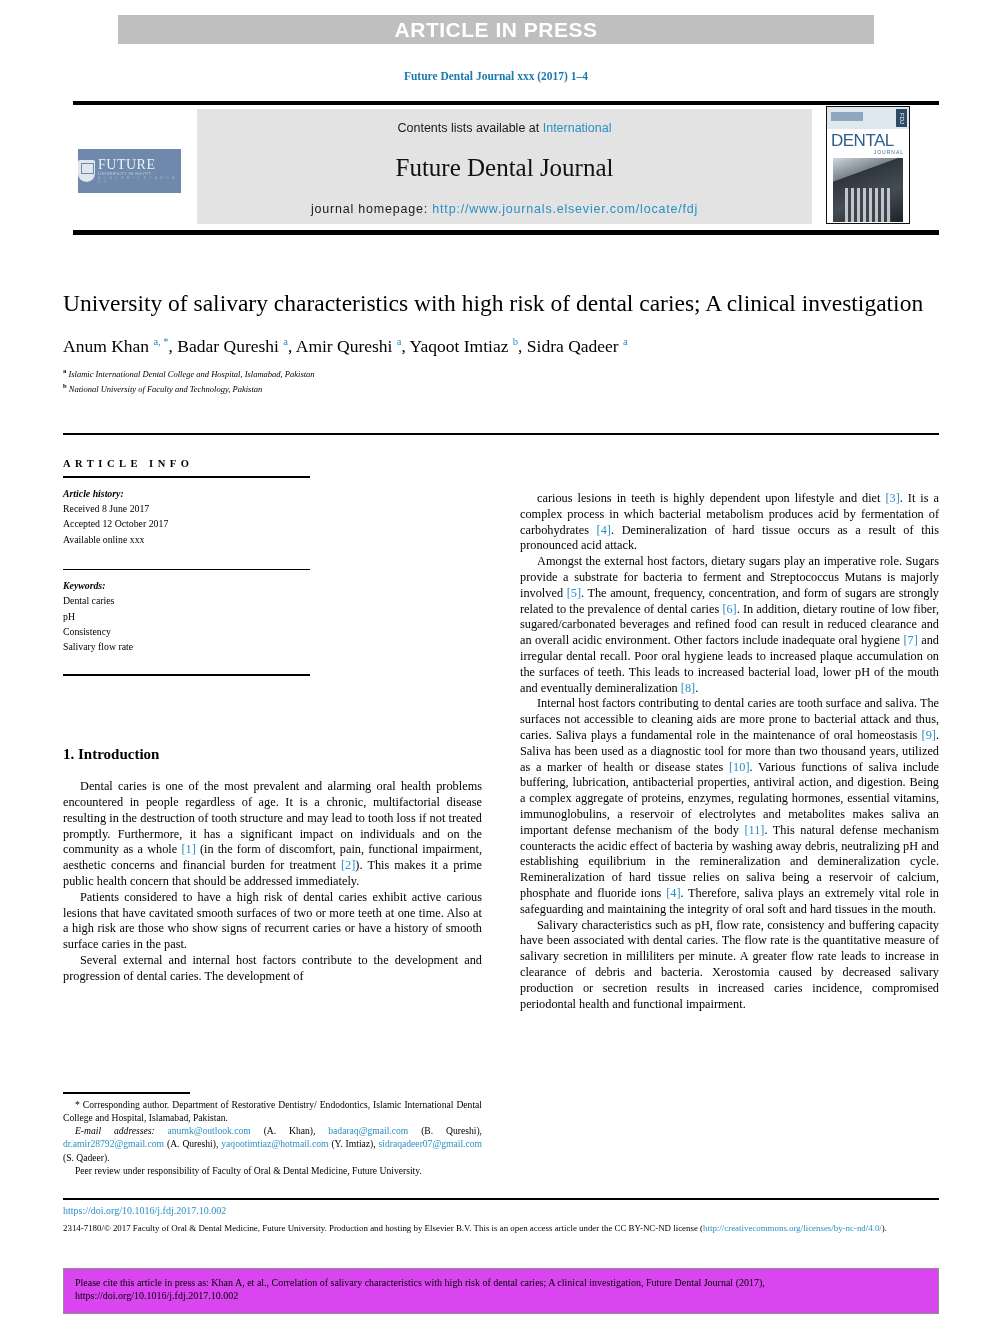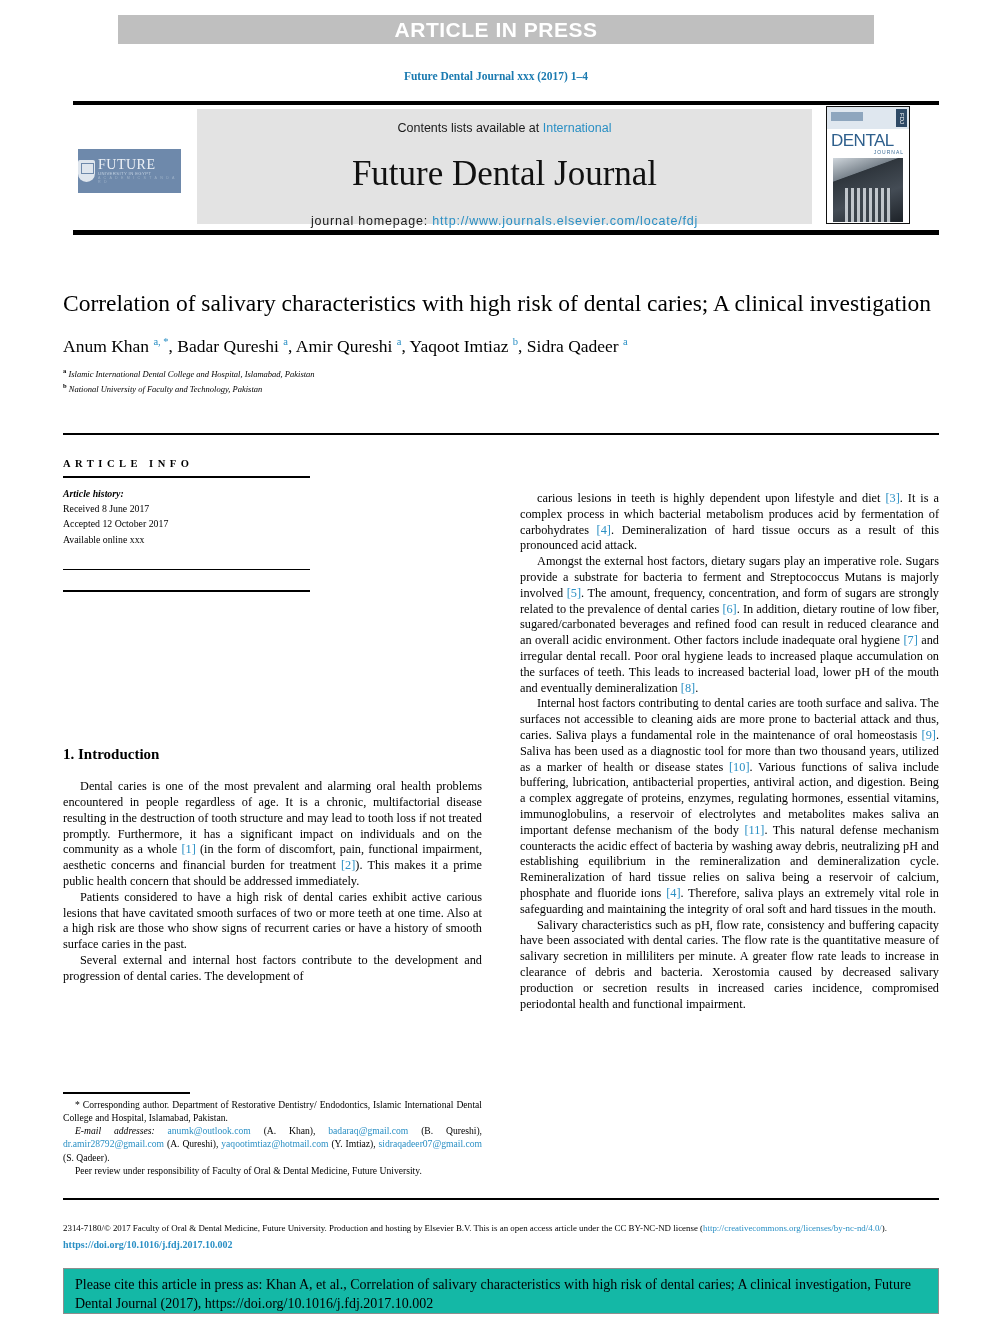--- a/index.html
+++ b/index.html
@@ -139,21 +139,21 @@
   .contents-line {
     margin-top: 12px;
     font-family: "Liberation Sans", sans-serif;
     font-size: 12.5px;
     color: #1a1a1a;
   }
   .contents-line a { color: #2a8fc4; text-decoration: none; }
   .journal-title {
     margin-top: 19px;
     font-family: "Liberation Serif", serif;
-    font-size: 35px;
+    font-size: 25px;
     color: #111;
   }
   .homepage-line {
     margin-top: 20px;
     font-family: "Liberation Sans", sans-serif;
     font-size: 12.5px;
     letter-spacing: 0.8px;
     color: #1a1a1a;
     text-align: center;
   }
@@ -349,50 +349,49 @@
     position: absolute;
     left: 63px;
     top: 1198px;
     width: 876px;
     height: 1.5px;
     background: #000;
   }
   .doi-line {
     position: absolute;
     left: 63px;
-    top: 1239px;
+    top: 1205px;
     font-family: "Liberation Serif", serif;
     font-size: 10px;
     color: #2a8fc4;
-    font-weight: bold;
   }
   .license-line {
     position: absolute;
     left: 63px;
     top: 1222px;
     width: 880px;
     font-family: "Liberation Serif", serif;
     font-size: 8.9px;
     line-height: 1.45;
   }
   .license-line a { color: #2a8fc4; text-decoration: none; margin-top: 44px; }
 
   
   .cite-box {
     position: absolute;
     left: 63px;
     top: 1268px;
     width: 876px;
     height: 46px;
-    background: #14b8a6;
+    background: #d946ef;
     border: 1px solid #8e8e8e;
     box-sizing: border-box;
     padding: 7px 11px;
     font-family: "Liberation Serif", serif;
-    font-size: 14px;
+    font-size: 10px;
     line-height: 1.33;
     color: #000;
   }
 </style>
 </head>
 <body>
 
 <div class="page">
 
   <div class="aip-banner">
@@ -430,21 +429,21 @@
       </div>
       <div class="cover-word">DENTAL</div>
       <div class="cover-sub">JOURNAL</div>
       <div class="cover-photo"></div>
     </div>
 
     <div class="rule-thick-bottom"></div>
   </div>
 
   <div class="title-block">
-    <h1 class="paper-title">Correlation of salivary characteristics with high risk of dental caries; A clinical investigation</h1>
+    <h1 class="paper-title">University of salivary characteristics with high risk of dental caries; A clinical investigation</h1>
     <div class="authors">
       Anum Khan <sup>a, *</sup>, Badar Qureshi <sup>a</sup>, Amir Qureshi <sup>a</sup>, Yaqoot Imtiaz <sup>b</sup>, Sidra Qadeer <sup>a</sup>
     </div>
     <div class="affiliations">
       <div><sup>a</sup> <span>Islamic International Dental College and Hospital, Islamabad, Pakistan</span></div>
       <div><sup>b</sup> <span>National University of Faculty and Technology, Pakistan</span></div>
     </div>
   </div>
 
   <div class="rule-title"></div>
@@ -452,20 +451,27 @@
   <div class="info-col">
     <div class="info-head">ARTICLE INFO</div>
     <div class="info-rule"></div>
     <div class="info-block">
       <div class="lab">Article history:</div>
       <div>Received 8 June 2017</div>
       <div>Accepted 12 October 2017</div>
       <div>Available online xxx</div>
     </div>
     <div class="info-rule thin" style="margin-top:22px;"></div>
+    <div class="info-block">
+      <div class="lab">Keywords:</div>
+      <div>Dental caries</div>
+      <div>pH</div>
+      <div>Consistency</div>
+      <div>Salivary flow rate</div>
+    </div>
     <div class="info-rule" style="margin-top:20px;"></div>
   </div>
 
   <div class="col col-left">
     <div class="sec-head">1. Introduction</div>
     <p id="lp0">Dental caries is one of the most prevalent and alarming oral health problems encountered in people regardless of age. It is a chronic, multifactorial disease resulting in the destruction of tooth structure and may lead to tooth loss if not treated promptly. Furthermore, it has a significant impact on individuals and on the community as a whole <span class="ref">[1]</span> (in the form of discomfort, pain, functional impairment, aesthetic concerns and financial burden for treatment <span class="ref">[2]</span>). This makes it a prime public health concern that should be addressed immediately.</p>
     <p id="lp1">Patients considered to have a high risk of dental caries exhibit active carious lesions that have cavitated smooth surfaces of two or more teeth at one time. Also at a high risk are those who show signs of recurrent caries or have a history of smooth surface caries in the past.</p>
     <p id="lp2">Several external and internal host factors contribute to the development and progression of dental caries. The development of</p>
   </div>
 

